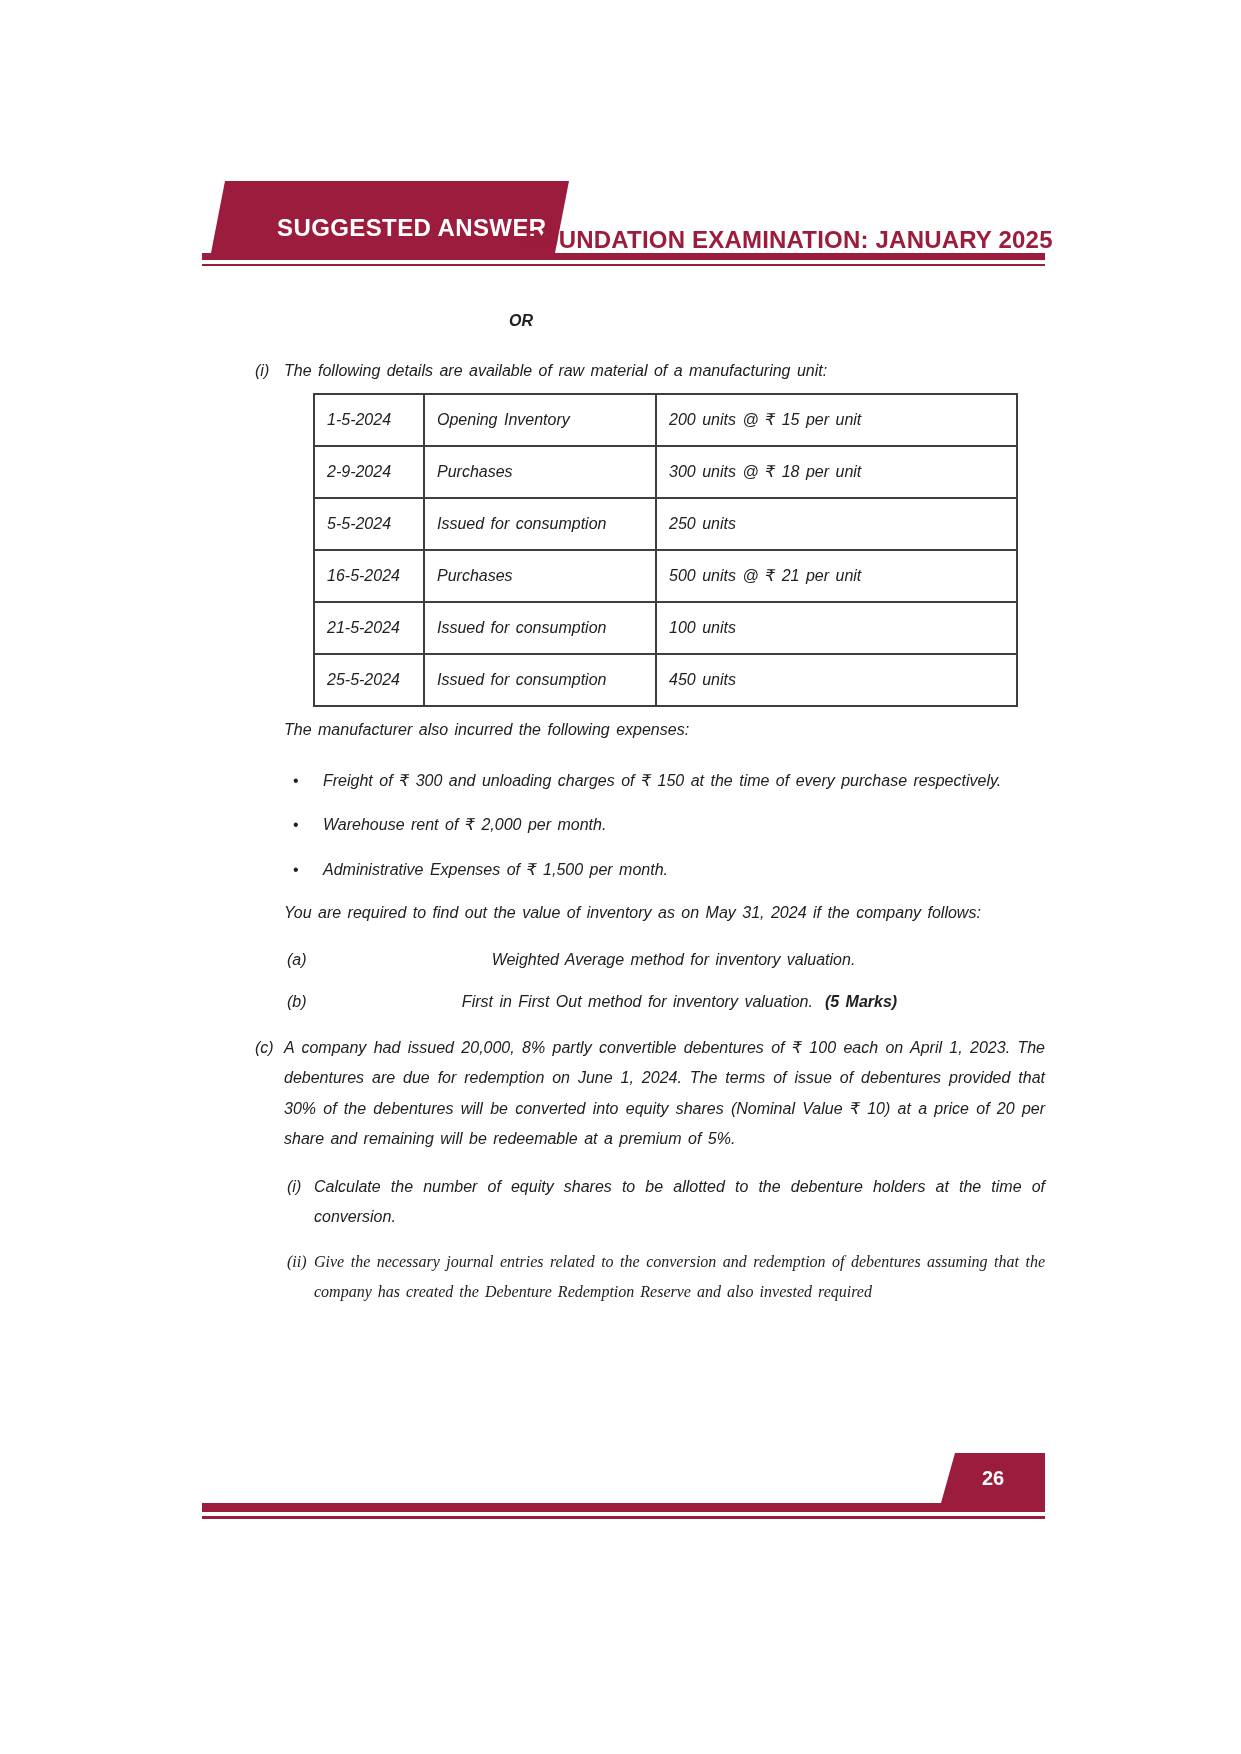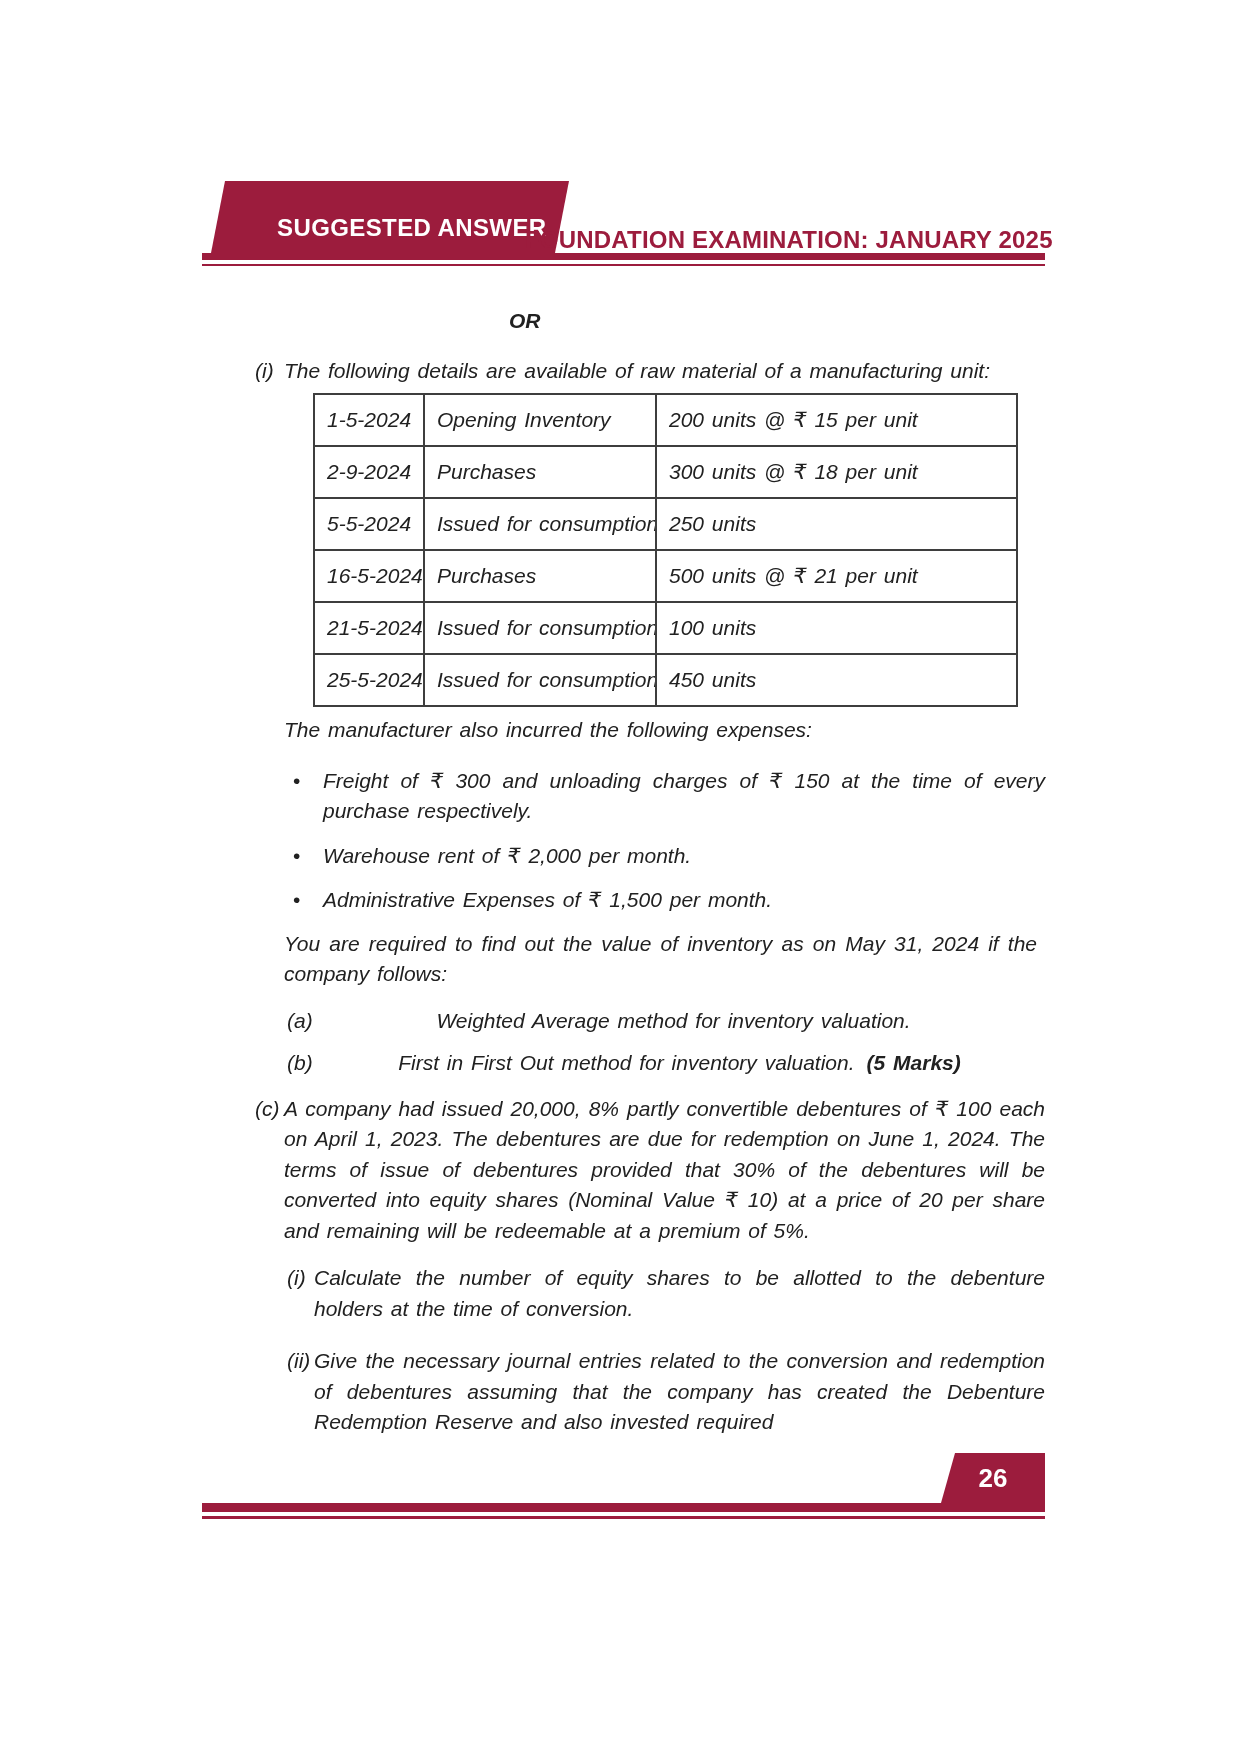--- a/index.html
+++ b/index.html
@@ -27,21 +27,21 @@
     position:absolute;top:226px;right:196px;width:520px;text-align:right;
     color:var(--maroon);font-weight:bold;font-size:24px;letter-spacing:.2px;white-space:nowrap;
   }
   .rule{position:absolute;left:202px;width:843px;background:var(--maroon);}
   .rule-thick-top{top:253px;height:7px;}
   .rule-thin-top{top:264px;height:2px;}
 
   
   .content{
     position:absolute;left:255px;top:306px;width:790px;
-    font-style:italic;font-size:21px;line-height:30.5px;word-spacing:2px;
+    font-style:italic;font-size:16px;line-height:30.5px;word-spacing:2px;
   }
   .or{font-weight:bold;padding-left:254px;margin:0 0 19px 0;}
 
   .item{display:flex;}
   .item .ilabel{flex:0 0 29px;}
   .item .ibody{flex:1;text-align:justify;}
 
   .q-table{border-collapse:collapse;margin:7px 0 0 58px;width:703px;table-layout:fixed;}
   .q-table td{
     border:2px solid var(--tborder);height:52px;padding:0 8px 0 12px;
@@ -57,30 +57,30 @@
   .bullet .btext{flex:1;text-align:justify;}
 
   .method{display:flex;margin:16px 0 0 32px;}
   .method.second{margin-top:12px;}
   .method .mlabel{flex:0 0 27px;}
   .method .mtext{flex:1;display:flex;justify-content:center;gap:12px;}
   .method .marks{font-weight:bold;white-space:nowrap;}
 
   .q-c{margin-top:15px;}
   .sub{display:flex;margin:17px 0 0 32px;}
-  .sub.second{margin-top:22px;}
+  .sub.second{margin-top:14px;font-family:Liberation Serif, serif;}
   .sub .slabel{flex:0 0 27px;}
   .sub .stext{flex:1;text-align:justify;}
 
   
   .page-badge{
     position:absolute;left:941px;top:1453px;width:104px;height:50px;
     background:var(--maroon);clip-path:polygon(14px 0,104px 0,104px 50px,0 50px);
     display:flex;align-items:center;justify-content:center;
-    color:#fff;font-weight:bold;font-size:26px;
+    color:#fff;font-weight:bold;font-size:20px;
   }
   .rule-thick-bottom{top:1503px;height:9px;}
   .rule-thin-bottom{top:1516px;height:3px;}
 </style>
 </head>
 <body>
 
 <div class="page">
 
   <div class="banner"></div>

